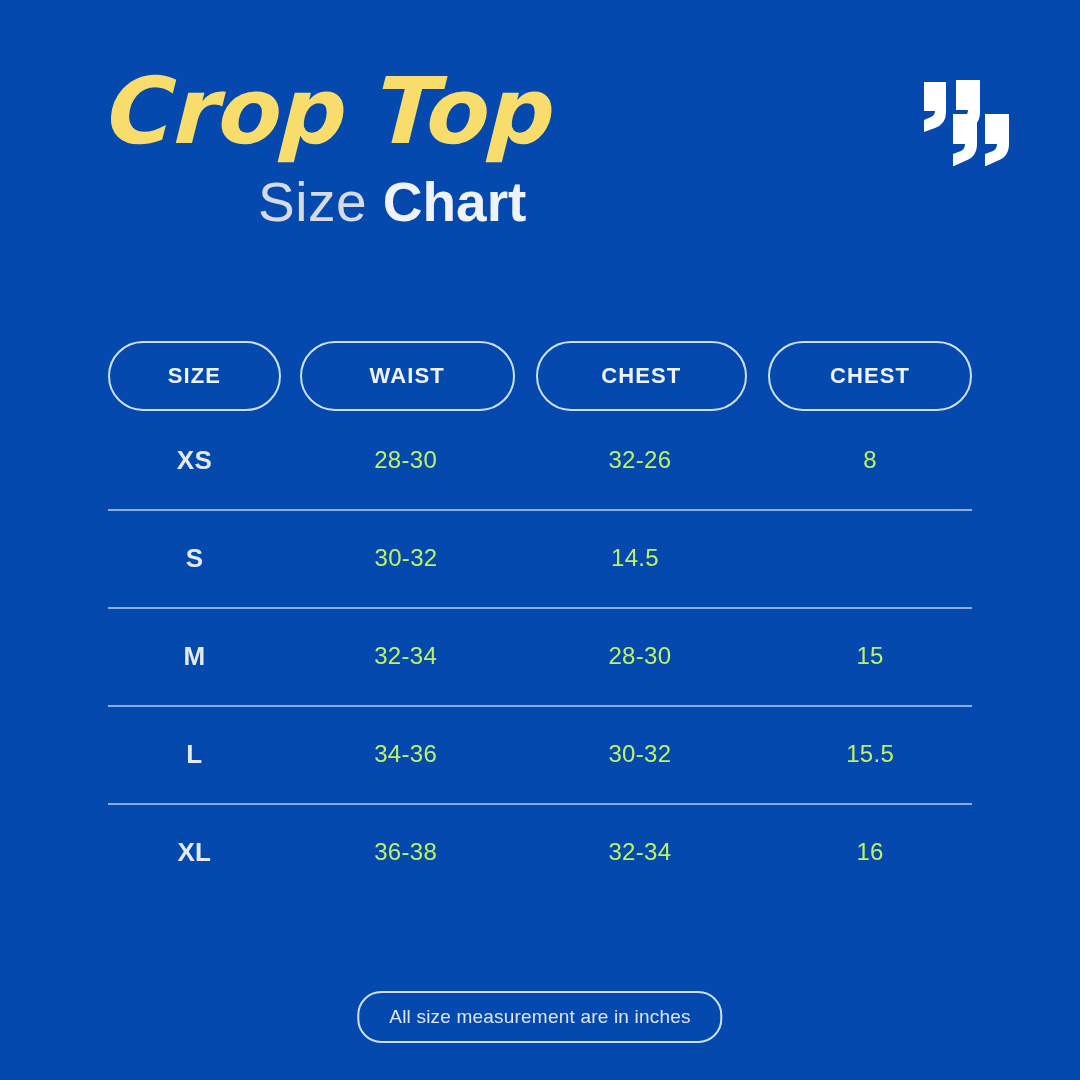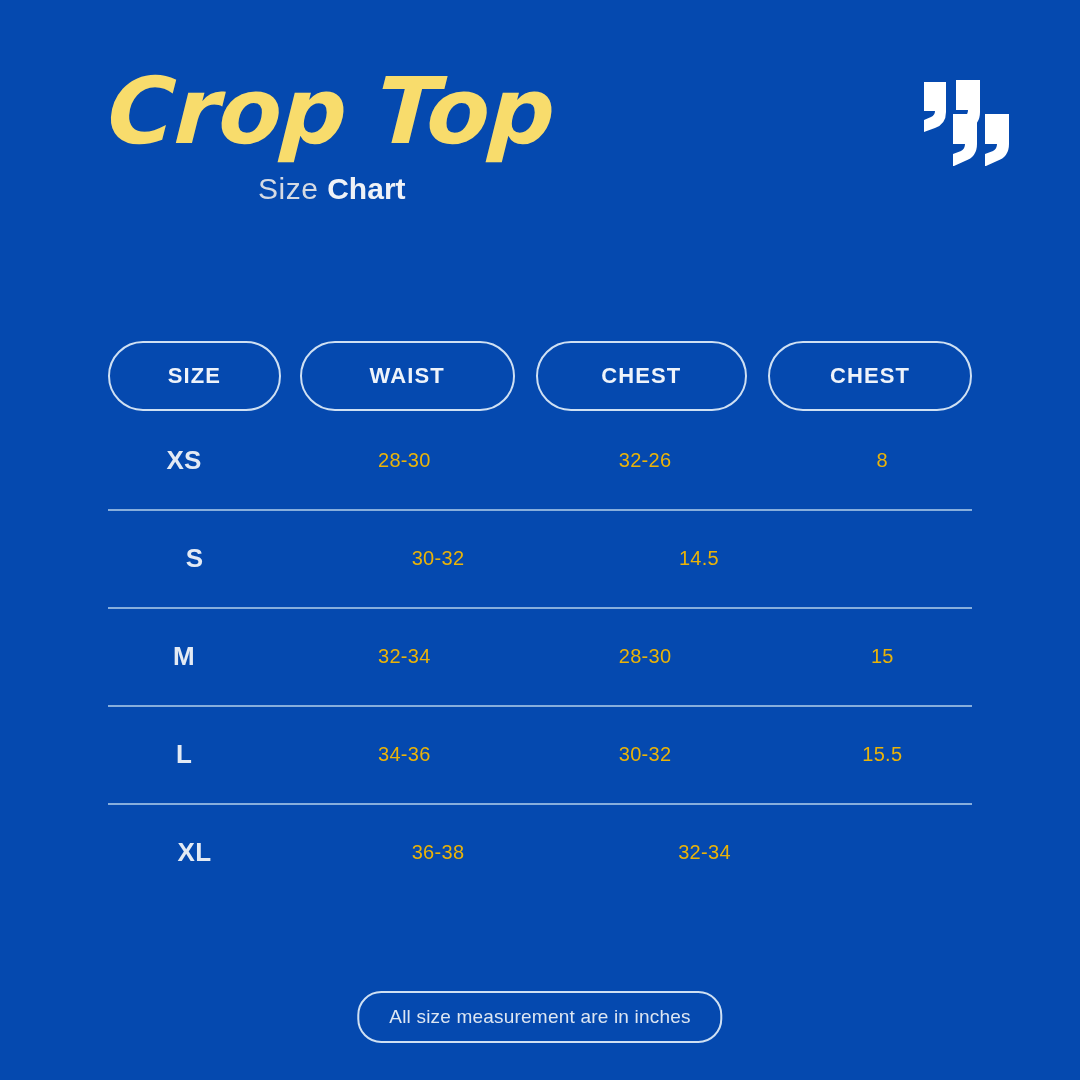--- a/index.html
+++ b/index.html
@@ -45,21 +45,21 @@
     color: #f8dc6c;
     line-height: 1.08;
     white-space: nowrap;
     transform: skewX(-3deg);
   }
 
   .title-sub {
     position: absolute;
     left: 258px;
     top: 172px;
-    font-size: 30px;
+    font-size: 55px;
     line-height: 1.1;
     white-space: nowrap;
     color: #d9dde5;
   }
   .title-sub .word-size {
     font-weight: 400;
     color: #d5dae3;
     letter-spacing: 0.5px;
   }
   .title-sub .word-chart {
@@ -111,39 +111,38 @@
 
   .body-rows {
     margin-top: 0px;
   }
 
   .data-row {
     display: flex;
     align-items: center;
     height: 98px;
     position: relative;
-    gap: 32px;
   }
   .data-row + .data-row::before {
     content: "";
     position: absolute;
     left: 0;
     right: 0;
     top: 0;
     height: 2px;
     background: #9fbfe4;
     opacity: 0.85;
   }
 
   .cell {
     display: flex;
     align-items: center;
     justify-content: center;
-    color: #eab308;
-    font-size: 20px;
+    color: #bef264;
+    font-size: 24px;
     font-weight: 400;
     letter-spacing: 0.3px;
   }
   .cell.c-size   { width: 173px; margin-right: 19px; font-weight: 700; font-size: 26px; color: #e3eaf4; }
   .cell.c-chest  { width: 212px; margin-right: 21px; }
   .cell.c-waist  { width: 215px; margin-right: 21px; }
   .cell.c-length { width: 204px; }
 
   
   .footer-note {
@@ -226,20 +225,21 @@
         <div class="cell c-size">L</div>
         <div class="cell c-chest">34-36</div>
         <div class="cell c-waist">30-32</div>
         <div class="cell c-length">15.5</div>
       </div>
 
       <div class="data-row">
         <div class="cell c-size">XL</div>
         <div class="cell c-chest">36-38</div>
         <div class="cell c-waist">32-34</div>
+        <div class="cell c-length">16</div>
       </div>
 
     </div>
   </div>
 
   <div class="footer-note">All size measurement are in inches</div>
 
 </div>
 
 </body></html>

